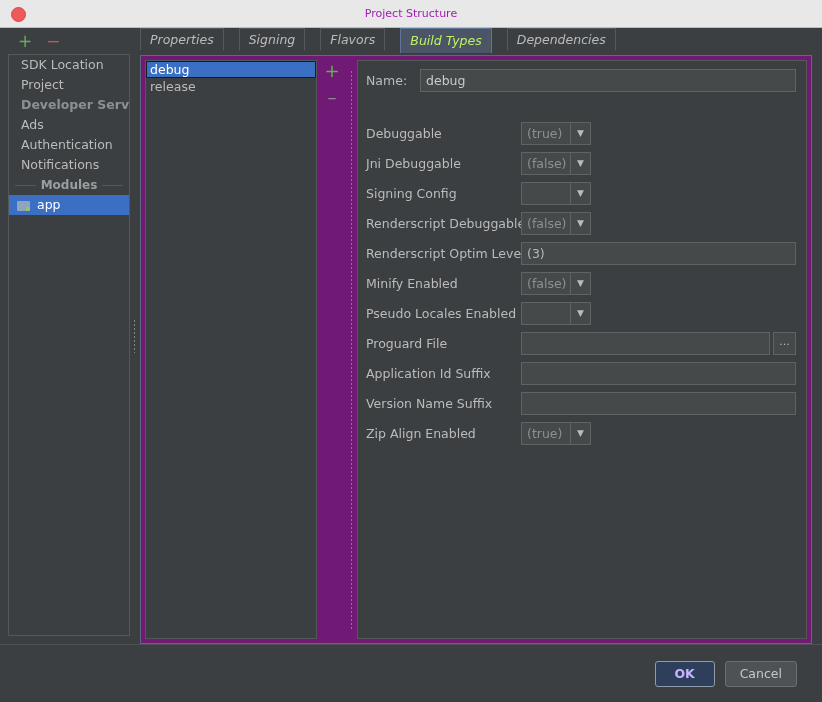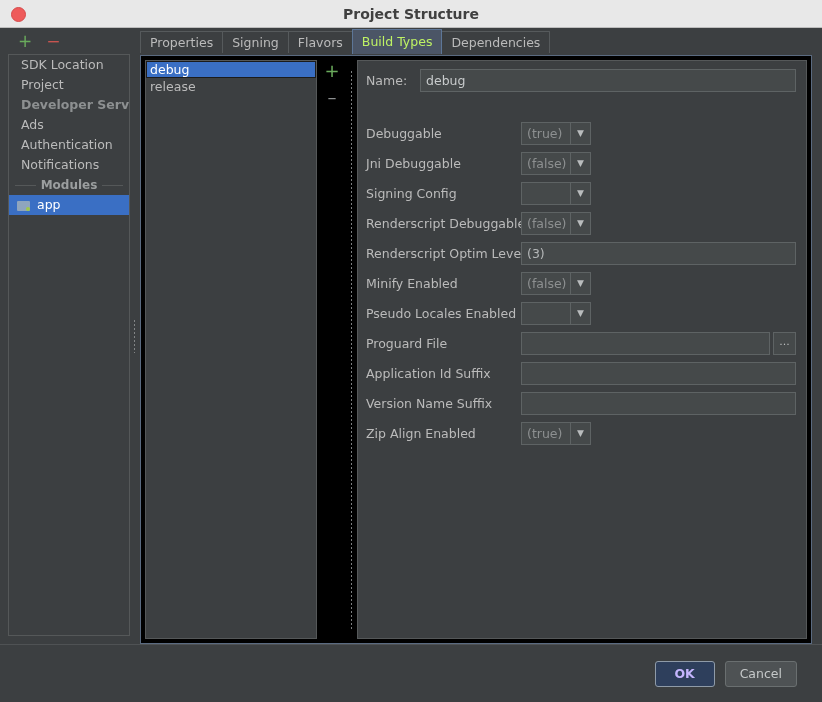--- a/index.html
+++ b/index.html
@@ -24,23 +24,22 @@
   }
   .close-dot {
     position: absolute;
     left: 11px; top: 7px;
     width: 15px; height: 15px;
     border-radius: 50%;
     background: #ee5a5a;
     border: 1px solid #d64a4a;
   }
   .title-text {
-    font-size: 14px;
-    color: #404040;
-    font-weight: bold;
+    font-size: 11px;
+    color: #a21caf;
   }
 
   
   .window {
     height: 674px;
     background: #3c3f41;
     display: flex;
     flex-direction: column;
   }
 
@@ -158,23 +157,24 @@
     flex: 1;
     display: flex;
     flex-direction: column;
     min-width: 0;
     padding-right: 10px;
   }
 
   .tabbar {
     height: 27px;
     display: flex;
-    align-items: center;
-    gap: 0px;
+    align-items: flex-start;
+    gap: 16px;
     position: relative;
+    font-style: italic;
   }
   .tab {
     height: 22px;
     line-height: 21px;
     padding: 0 9px;
     font-size: 12.5px;
     color: #bbbbbb;
     background: #3c3f41;
     border: 1px solid #565a5c;
     border-bottom: none;
@@ -188,21 +188,21 @@
     height: 25px;
     line-height: 24px;
     border-color: #5d7697;
     position: relative;
     z-index: 2;
   }
 
   .tabpanel {
     flex: 1;
     border: 1px solid #5a6a80;
-    background: #000000;
+    background: #701a75;
     display: flex;
     min-height: 0;
     padding: 4px;
   }
 
   
   .listcol {
     width: 172px;
     border: 1px solid #555859;
     background: #3c3f41;

